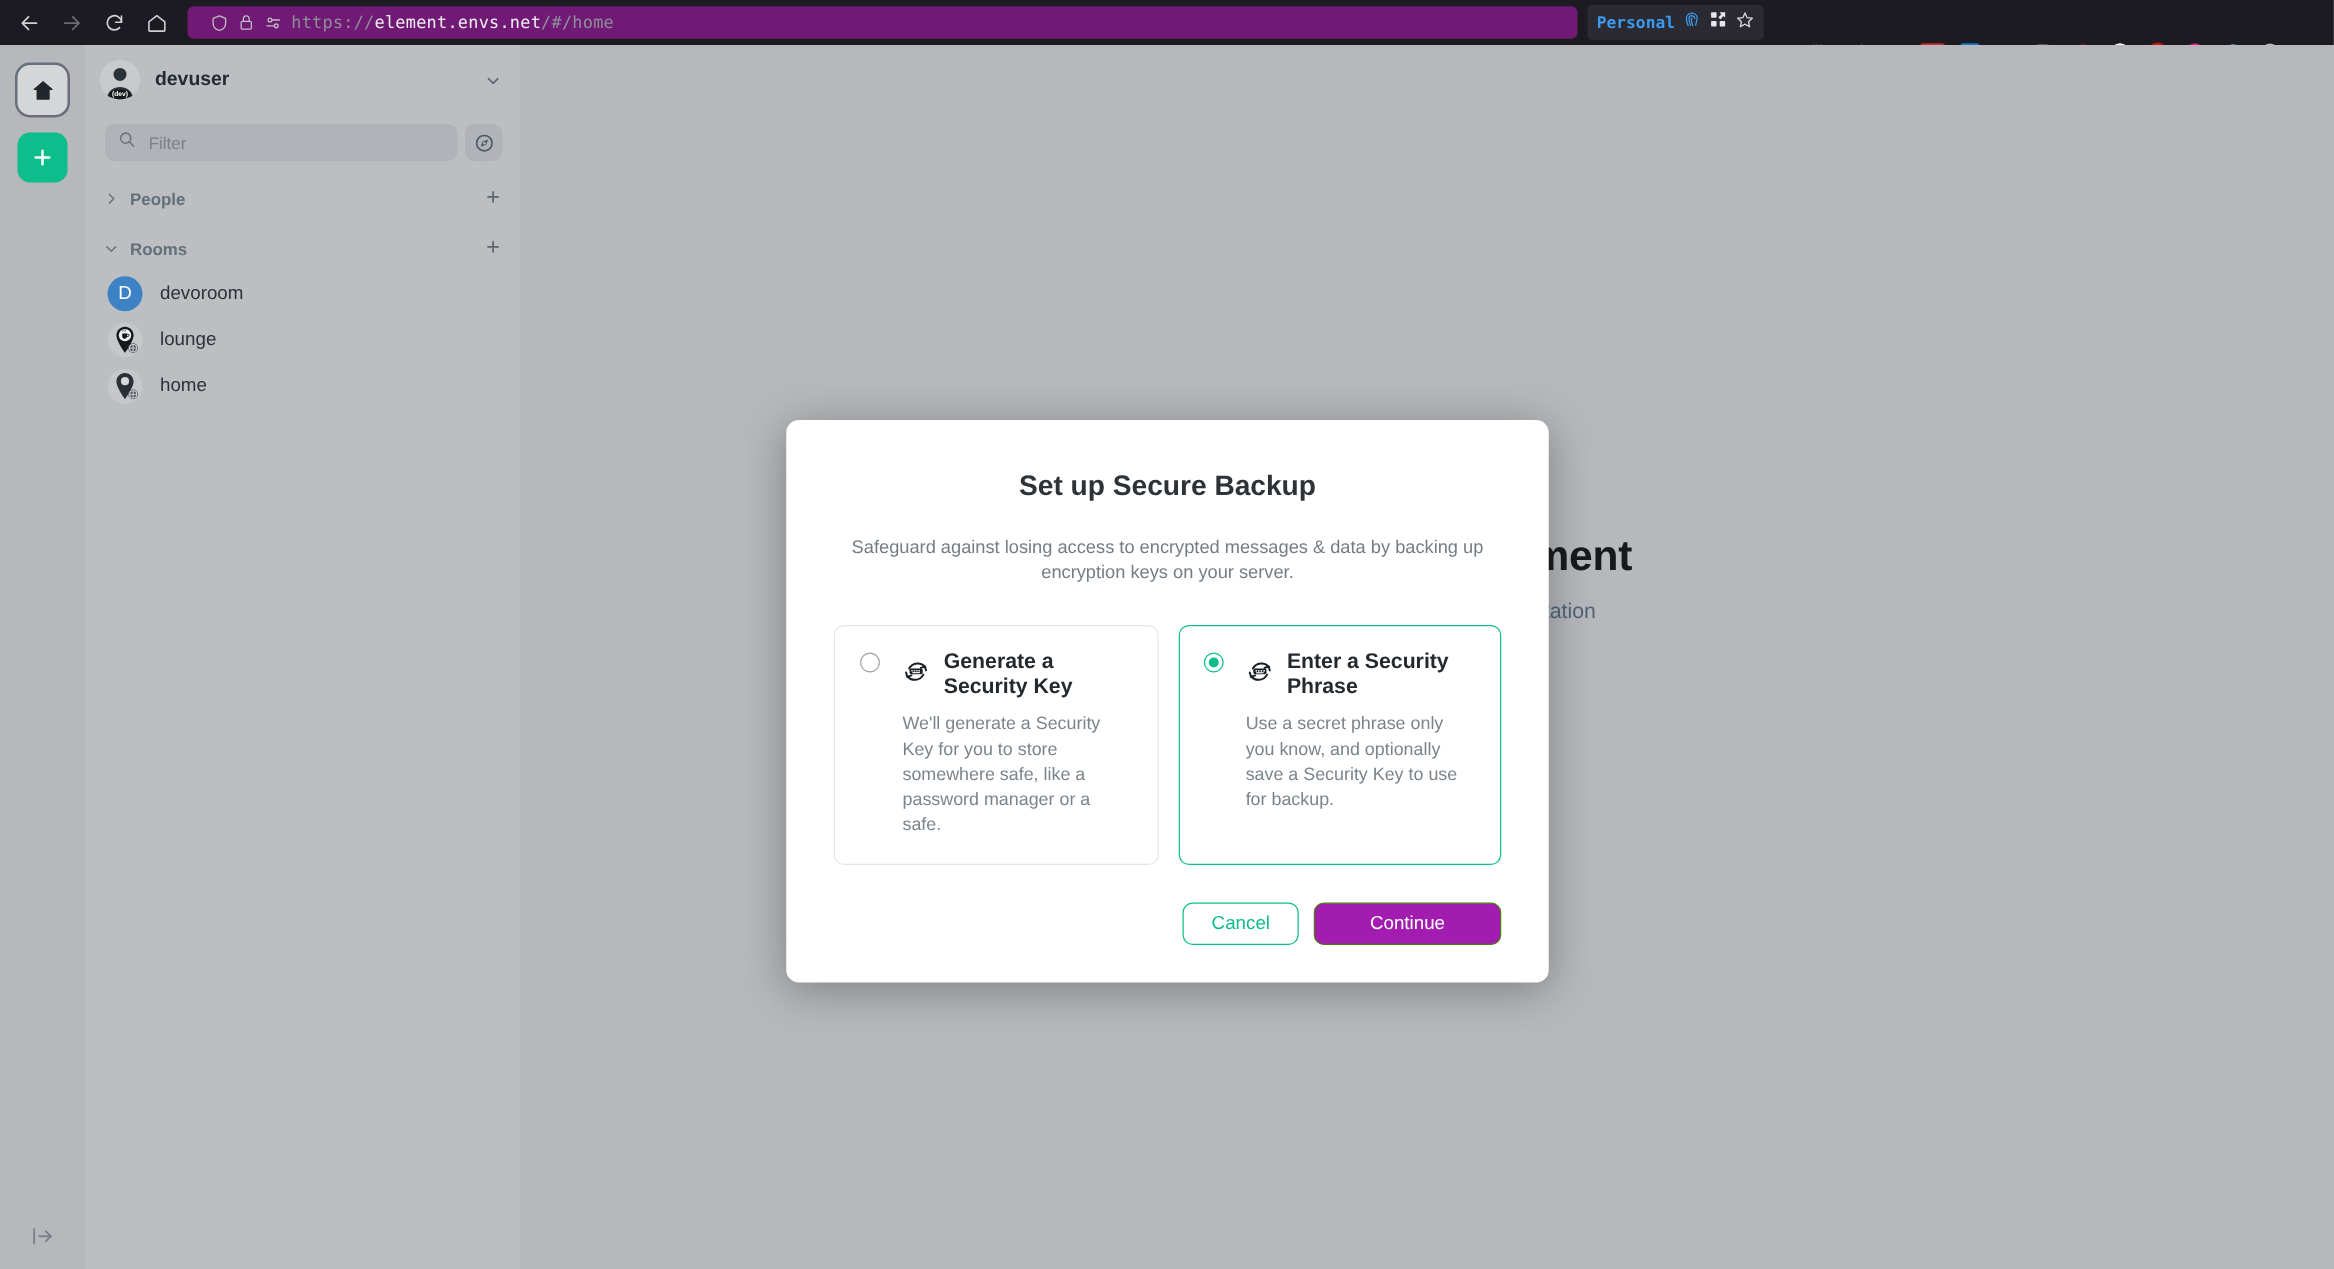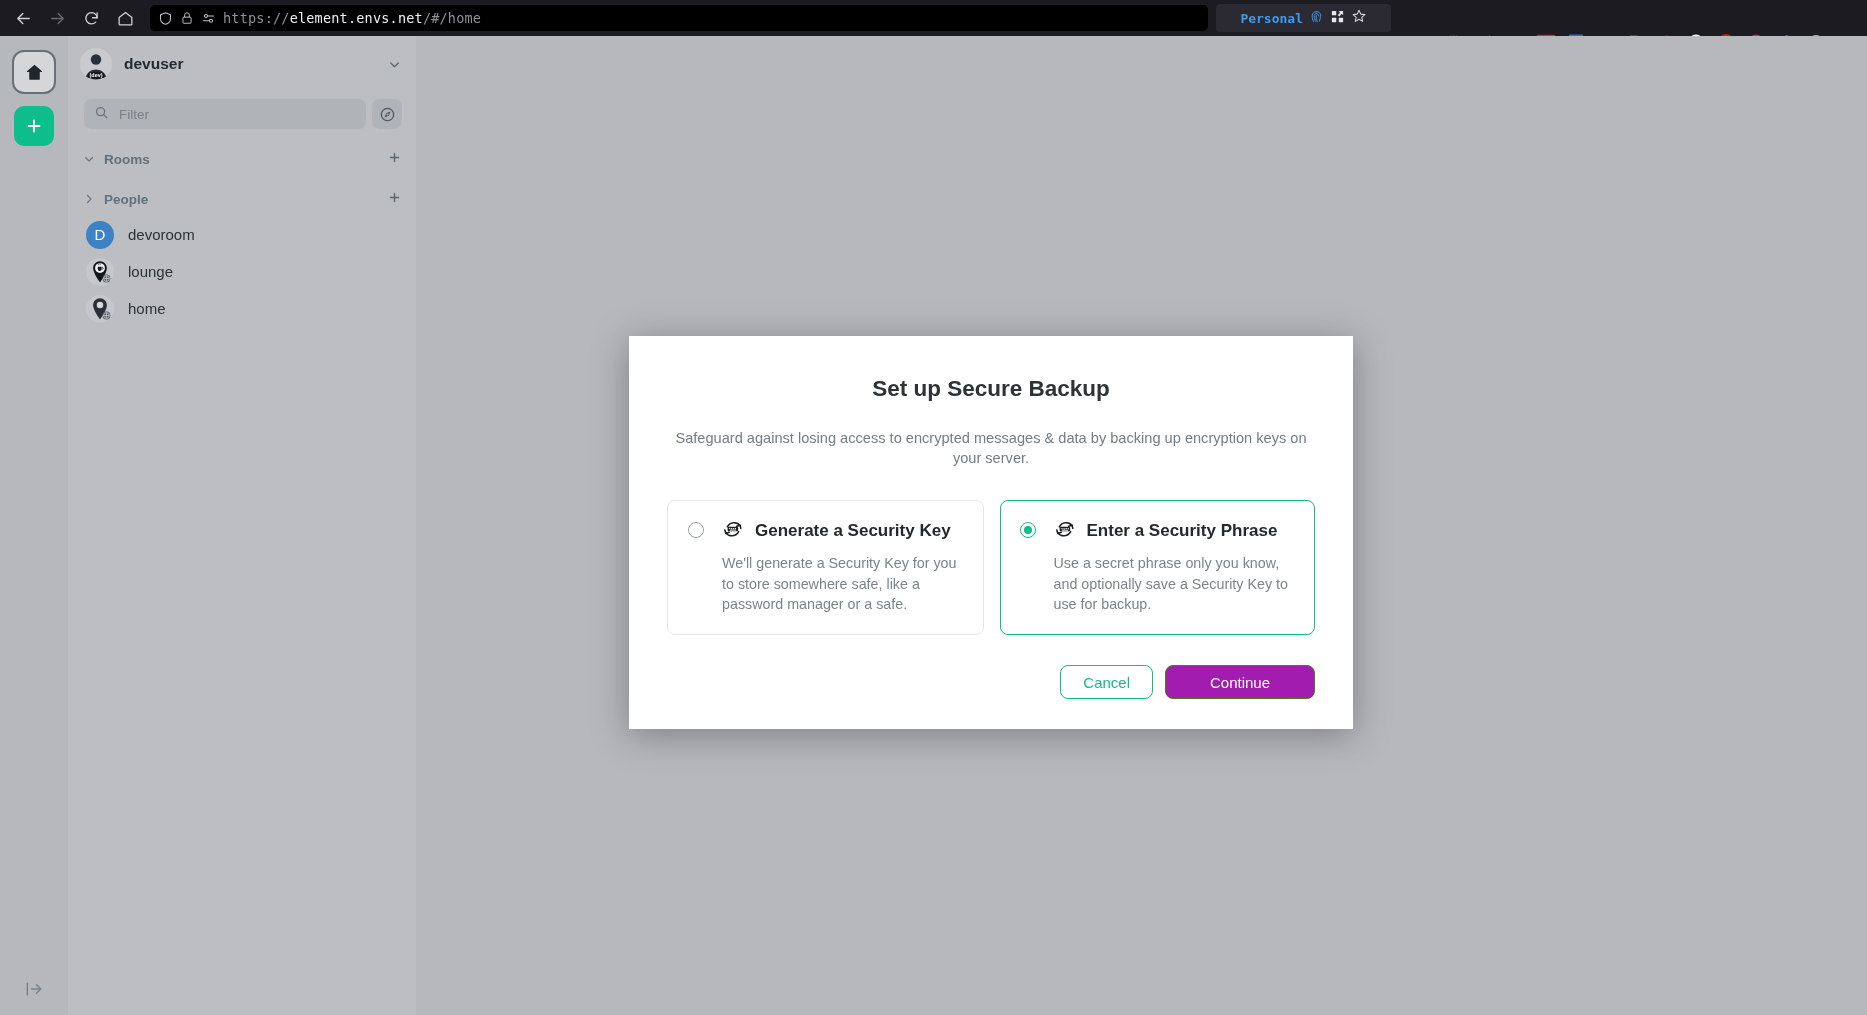--- a/index.html
+++ b/index.html
@@ -23,44 +23,44 @@
     display: flex; align-items: center; justify-content: center;
     color: #cfcfd4;
     border-radius: 4px;
     flex: 0 0 auto;
   }
   .nav-btn.disabled { color: #6b6b73; }
   .urlbar {
     flex: 1 1 auto;
     height: 26px;
     margin: 0 8px;
-    background: #000000;
+    background: #701a75;
     border-radius: 5px;
     display: flex; align-items: center;
-    padding: 0 8px;
+    padding: 0 18px;
     gap: 7px;
     min-width: 0;
   }
   .urlbar .ic { display: flex; align-items: center; color: #bfbfc6; flex: 0 0 auto;}
   .url-text {
     font-family: "DejaVu Sans Mono", monospace;
     font-size: 13.5px;
     color: #8f8f99;
     white-space: nowrap;
     letter-spacing: 0.2px;
   }
   .url-text b { color: #f0f0f4; font-weight: 400; }
   .chrome-right { display: flex; align-items: center; gap: 0px; flex: 0 0 auto; }
   .pill {
     display: flex; align-items: center; gap: 6px;
     background: #2b2a33;
     border-radius: 4px;
     height: 28px;
-    padding: 0 24px;
-    margin-right: 20px;
+    padding: 0 7px;
+    margin-right: 0;
   }
   .pill .lbl {
     font-family: "DejaVu Sans Mono", monospace;
     font-size: 13px; color: #3b9bf0; font-weight: 700;
   }
   .ext-icon {
     width: 30px; height: 28px;
     display: flex; align-items: center; justify-content: center;
     flex: 0 0 auto;
     margin-top: 47px;
@@ -222,23 +222,23 @@
   }
 
   
   .scrim {
     position: absolute; inset: 0;
     background: rgba(46,48,51,0.02);
   }
   .dialog {
     position: absolute;
     left: 629px; top: 300px;
-    width: 724px;
+    width: 610px;
     background: #ffffff;
-    border-radius: 0;
+    border-radius: 10px;
     box-shadow: 0 6px 34px rgba(20,22,26,0.34);
     padding: 28px 38px 30px 38px;
   }
   .dlg-title {
     text-align: center;
     font-size: 22.5px; font-weight: 700; color: #2e3338;
     margin-top: 12px;
   }
   .dlg-desc {
     text-align: center;
@@ -541,39 +541,39 @@
             <path d="M12 2.4A9.6 9.6 0 1 0 12 21.6 9.6 9.6 0 0 0 12 2.4m0 1.8a7.8 7.8 0 1 1 0 15.6 7.8 7.8 0 0 1 0-15.6"></path>
             <path d="M16.2 7.8 10 10.2 7.8 16.2 14 13.8z"></path>
             <circle cx="12" cy="12" r="1.5" fill="#b0b3b7"></circle>
           </svg>
       </div>
     </div>
 
     <div class="section-head">
       <span class="caret">
         <svg width="12" height="12" viewBox="0 0 24 24" fill="none" stroke="currentColor" stroke-width="2.4" stroke-linecap="round" stroke-linejoin="round">
-            <polyline points="5 9 12 16 19 9"></polyline>
+            <polyline points="9 5 16 12 9 19"></polyline>
           </svg>
       </span>
-      <span class="ttl">Rooms</span>
+      <span class="ttl">People</span>
       <span class="plus">
         <svg width="15" height="15" viewBox="0 0 24 24" stroke="currentColor" stroke-width="2.2" stroke-linecap="round">
             <line x1="12" y1="5.5" x2="12" y2="18.5"></line>
             <line x1="5.5" y1="12" x2="18.5" y2="12"></line>
           </svg>
       </span>
     </div>
 
     <div class="section-head">
       <span class="caret">
         <svg width="12" height="12" viewBox="0 0 24 24" fill="none" stroke="currentColor" stroke-width="2.4" stroke-linecap="round" stroke-linejoin="round">
-            <polyline points="9 5 16 12 9 19"></polyline>
+            <polyline points="5 9 12 16 19 9"></polyline>
           </svg>
       </span>
-      <span class="ttl">People</span>
+      <span class="ttl">Rooms</span>
       <span class="plus">
         <svg width="15" height="15" viewBox="0 0 24 24" stroke="currentColor" stroke-width="2.2" stroke-linecap="round">
             <line x1="12" y1="5.5" x2="12" y2="18.5"></line>
             <line x1="5.5" y1="12" x2="18.5" y2="12"></line>
           </svg>
       </span>
     </div>
 
     <div class="room-row">
       <div class="room-av letter">

